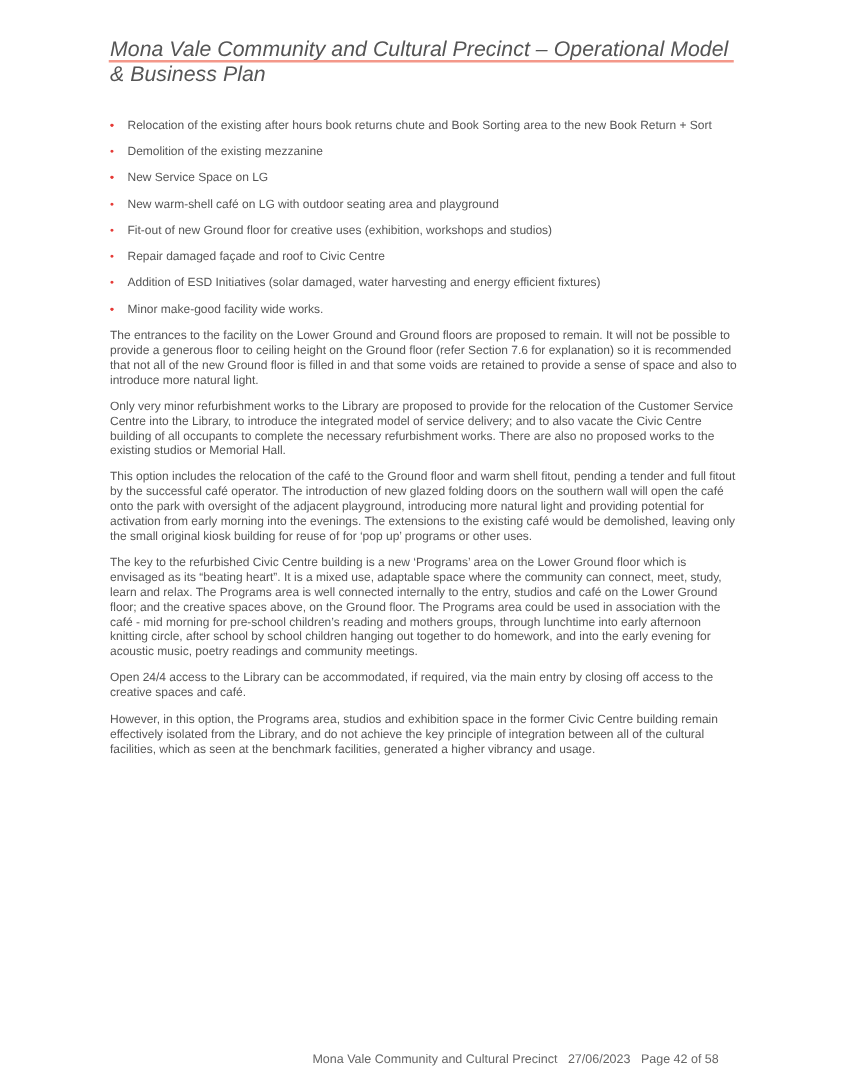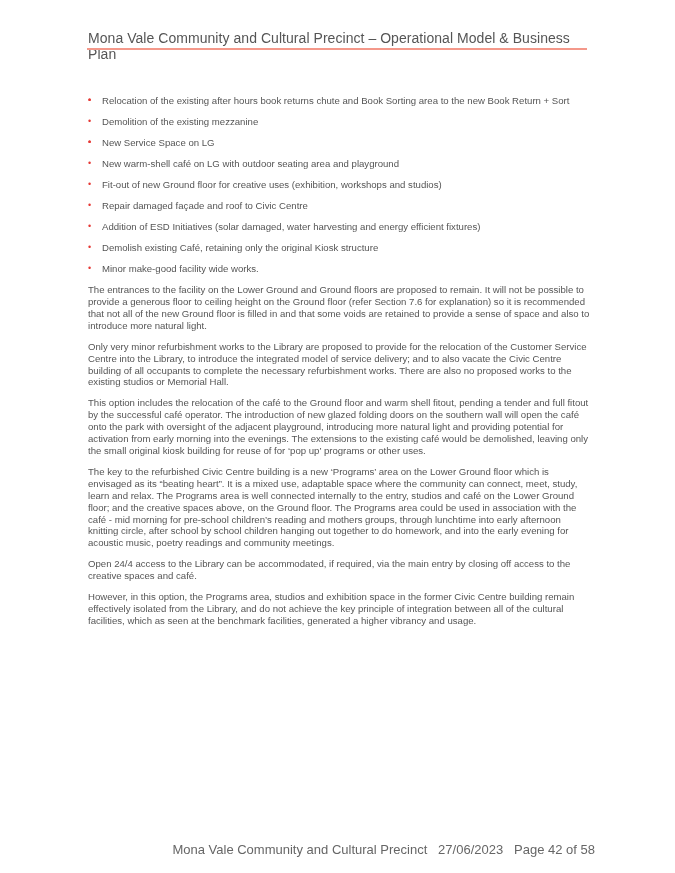--- a/index.html
+++ b/index.html
@@ -2,21 +2,21 @@
 <html><head>
 <meta charset="utf-8">
 <style>
   html, body { margin: 0; padding: 0; background: #ffffff; }
   body {
     width: 675px; height: 873px; position: relative; overflow: hidden;
     font-family: "Liberation Sans", sans-serif; color: #555555;
   }
   .header {
     position: absolute; left: 88px; top: 30px; width: 498px;
-    font-size: 14px; color: #555555; letter-spacing: 0.05px;
+    font-size: 17px; color: #555555; letter-spacing: 0.05px; font-style: italic;
   }
   .header-rule {
     position: absolute; left: 87px; top: 48px; width: 500px; height: 2px;
     background: #f4988a;
   }
   .content {
     position: absolute; left: 88px; top: 86px; width: 502px;
     font-size: 9.6px; line-height: 11.9px; color: #555555;
   }
   .content p { margin: 0 0 9px 0; }
@@ -25,42 +25,42 @@
     position: relative; padding-left: 14px; margin: 0 0 9.1px 0;
   }
   .bullets li .dot {
     position: absolute; left: 0; top: 0; color: #e53935; font-size: 9px;
   }
   .footer-left {
     position: absolute; left: 88px; top: 888px;
     font-size: 9.8px; font-weight: bold; color: #e8412c; margin-left: 48px;
   }
   .footer-right {
-    position: absolute; right: 80px; top: 842px;
-    font-size: 13px; color: #666666; white-space: pre;
+    position: absolute; right: 100px; top: 842px;
+    font-size: 10px; color: #666666; white-space: pre;
   }
 </style>
 </head>
 <body>
 
 <div class="header">Mona Vale Community and Cultural Precinct – Operational Model &amp; Business Plan</div>
 <div class="header-rule"></div>
 
 <div class="content">
   <ul class="bullets">
     <li><span class="dot">•</span></li>
     <li><span class="dot">•</span><span>Relocation of the existing after hours book returns chute and Book Sorting area to the new Book Return + Sort</span></li>
     <li><span class="dot">•</span><span>Demolition of the existing mezzanine</span></li>
     <li><span class="dot">•</span></li>
     <li><span class="dot">•</span><span>New Service Space on LG</span></li>
     <li><span class="dot">•</span><span>New warm-shell café on LG with outdoor seating area and playground</span></li>
     <li><span class="dot">•</span><span>Fit-out of new Ground floor for creative uses (exhibition, workshops and studios)</span></li>
     <li><span class="dot">•</span><span>Repair damaged façade and roof to Civic Centre</span></li>
     <li><span class="dot">•</span><span>Addition of ESD Initiatives (solar damaged, water harvesting and energy efficient fixtures)</span></li>
-    <li><span class="dot">•</span><span>Demolish existing Café, retaining only the original Kiosk structure</span></li>
+    <li><span class="dot">•</span></li>
     <li><span class="dot">•</span><span>Minor make-good facility wide works.</span></li>
   </ul>
   <p>The entrances to the facility on the Lower Ground and Ground floors are proposed to remain. It will not be possible to provide a generous floor to ceiling height on the Ground floor (refer Section 7.6 for explanation) so it is recommended that not all of the new Ground floor is filled in and that some voids are retained to provide a sense of space and also to introduce more natural light.</p>
   <p>Only very minor refurbishment works to the Library are proposed to provide for the relocation of the Customer Service Centre into the Library, to introduce the integrated model of service delivery; and to also vacate the Civic Centre building of all occupants to complete the necessary refurbishment works. There are also no proposed works to the existing studios or Memorial Hall.</p>
   <p>This option includes the relocation of the café to the Ground floor and warm shell fitout, pending a tender and full fitout by the successful café operator. The introduction of new glazed folding doors on the southern wall will open the café onto the park with oversight of the adjacent playground, introducing more natural light and providing potential for activation from early morning into the evenings. The extensions to the existing café would be demolished, leaving only the small original kiosk building for reuse of for ‘pop up’ programs or other uses.</p>
   <p>The key to the refurbished Civic Centre building is a new ‘Programs’ area on the Lower Ground floor which is envisaged as its “beating heart”. It is a mixed use, adaptable space where the community can connect, meet, study, learn and relax. The Programs area is well connected internally to the entry, studios and café on the Lower Ground floor; and the creative spaces above, on the Ground floor. The Programs area could be used in association with the café - mid morning for pre-school children’s reading and mothers groups, through lunchtime into early afternoon knitting circle, after school by school children hanging out together to do homework, and into the early evening for acoustic music, poetry readings and community meetings.</p>
   <p>Open 24/4 access to the Library can be accommodated, if required, via the main entry by closing off access to the creative spaces and café.</p>
   <p>However, in this option, the Programs area, studios and exhibition space in the former Civic Centre building remain effectively isolated from the Library, and do not achieve the key principle of integration between all of the cultural facilities, which as seen at the benchmark facilities, generated a higher vibrancy and usage.</p>
 </div>
 

